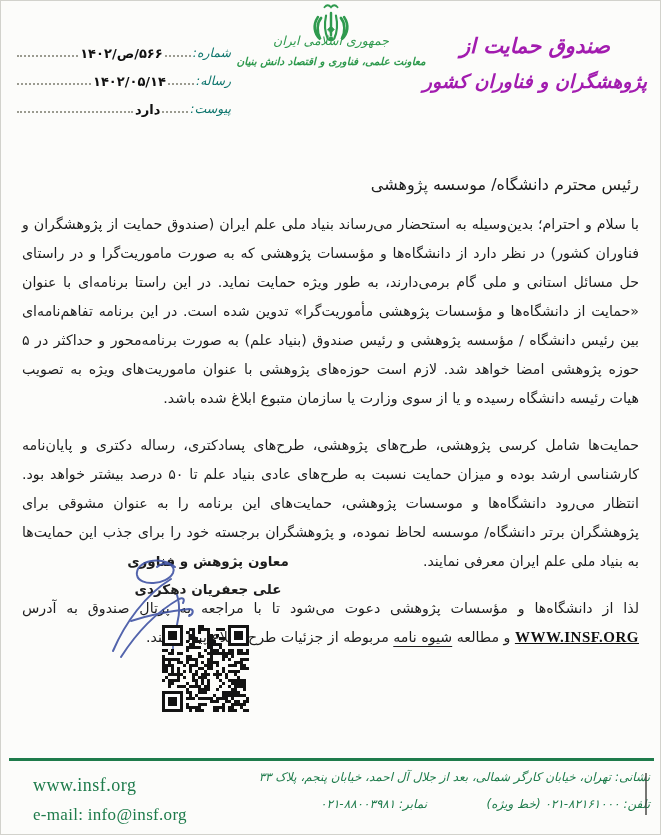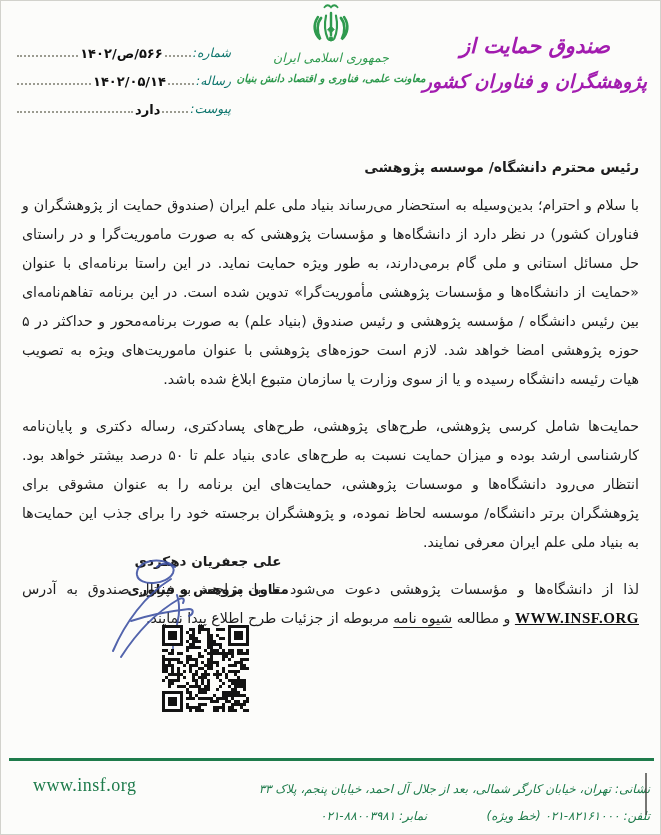--- a/index.html
+++ b/index.html
@@ -3,49 +3,49 @@
 <meta charset="utf-8">
 <style>
   html,body{margin:0;padding:0;background:#e8e8e6;}
   .page{
     position:relative; width:661px; height:835px; margin:0 auto;
     background:#fcfcfa; border:1px solid #d2d2cc; box-sizing:border-box;
     overflow:hidden; font-family:"DejaVu Sans",sans-serif; color:#1d1d1d;
   }
   
   .emblem{position:absolute; top:3px; left:0; right:0; text-align:center;}
-  .gov-block{position:absolute; top:47px; left:216px; width:228px; text-align:center; color:#2f9a4e; direction:rtl;}
+  .gov-block{position:absolute; top:30px; left:216px; width:228px; text-align:center; color:#2f9a4e; direction:rtl;}
   .gov-l1{font-size:12.5px; font-style:italic; line-height:20px;}
   .gov-l2{font-size:13.5px; font-style:italic; font-weight:bold; line-height:22px;}
   .gov-l3{font-size:10.5px; font-style:italic; line-height:20px;font-weight:bold;}
   .org-title{position:absolute; top:28px; right:6px; width:238px; text-align:center; color:#a21caf; direction:rtl;}
   .org-t1{font-size:21px; font-style:italic; font-weight:bold; line-height:34px;}
   .org-t2{font-size:19px; font-style:italic; font-weight:bold; line-height:36px;}
   .fields{position:absolute; top:33px; left:14px; width:216px; direction:rtl;}
   .field-row{display:flex; align-items:flex-end; height:28px; direction:rtl;}
   .field-label{color:#0f766e; font-size:12.5px; font-style:italic; white-space:nowrap; padding-bottom:2px;}
   .leader{border-bottom:2px dotted #9b9b90; height:1px; margin:0 2px 5px 2px;}
   .leader.s{width:26px;} .leader.f{flex:1;}
   .field-value{font-weight:bold; font-size:13px; color:#101010; white-space:nowrap; padding-bottom:1px;}
   
   .body{position:absolute; top:158px; right:21px; left:21px; direction:rtl; text-align:justify;}
-  .salutation{font-weight:bold; font-size:14px; margin:0 0 16px 0;}
+  .salutation{font-weight:normal; font-size:16px; margin:16px 0 16px 0;}
   .body p{font-size:14.2px; line-height:29px; margin:12px 0 18px 0;}
   .insf-link{color:#101010; text-decoration:underline; font-family:"Liberation Serif",serif; font-weight:bold; font-size:15px; letter-spacing:.5px;}
   .u-phrase{text-decoration:underline; text-underline-offset:4px;}
   
   .sig-block{position:absolute; top:546px; left:112px; width:190px; text-align:center; direction:rtl; font-weight:bold; font-size:13.5px; line-height:28px;}
   .sig-scribble{position:absolute; top:552px; left:96px; pointer-events:none;}
   .qr{position:absolute; top:624px; left:161px; width:87px; height:87px;}
   
   .footer-rule{position:absolute; top:757px; left:8px; width:645px; height:2.5px; background:#1e7b4b;}
   .footer-left{position:absolute; top:771px; left:32px; color:#1e7b4b; font-family:"Liberation Serif",serif;}
   .web-line{font-size:18px; line-height:26px; letter-spacing:.5px;}
   .mail-line{font-size:17px; line-height:26px; margin-top:4px; letter-spacing:.3px;}
-  .footer-right{position:absolute; top:764px; right:10px; width:330px; direction:rtl; color:#1e7b4b;margin-top:12px;}
+  .footer-right{position:absolute; top:764px; right:10px; width:330px; direction:rtl; color:#1e7b4b;}
   .addr-line{font-size:12px; font-style:italic; line-height:24px; text-align:right; white-space:nowrap;}
   .phone-line{display:flex; direction:rtl; justify-content:space-between; font-size:12px; font-style:italic; margin-top:8px;}
   .artifact{position:absolute; top:772px; right:13px; width:2px; height:42px; background:#4a4a46; opacity:.75;}
 </style>
 </head>
 <body>
 
 <div class="page">
 
   <div class="emblem">
@@ -92,22 +92,22 @@
   </div>
 
   <div class="body">
     <div class="salutation">رئیس محترم دانشگاه/ موسسه پژوهشی</div>
     <p>با سلام و احترام؛ بدین‌وسیله به استحضار می‌رساند بنیاد ملی علم ایران (صندوق حمایت از پژوهشگران و فناوران کشور) در نظر دارد از دانشگاه‌ها و مؤسسات پژوهشی که به صورت ماموریت‌گرا و در راستای حل مسائل استانی و ملی گام برمی‌دارند، به طور ویژه حمایت نماید. در این راستا برنامه‌ای با عنوان «حمایت از دانشگاه‌ها و مؤسسات پژوهشی مأموریت‌گرا» تدوین شده است. در این برنامه تفاهم‌نامه‌ای بین رئیس دانشگاه / مؤسسه پژوهشی و رئیس صندوق (بنیاد علم) به صورت برنامه‌محور و حداکثر در ۵ حوزه پژوهشی امضا خواهد شد. لازم است حوزه‌های پژوهشی با عنوان ماموریت‌های ویژه به تصویب هیات رئیسه دانشگاه رسیده و یا از سوی وزارت یا سازمان متبوع ابلاغ شده باشد.</p>
     <p>حمایت‌ها شامل کرسی پژوهشی، طرح‌های پژوهشی، طرح‌های پسادکتری، رساله دکتری و پایان‌نامه کارشناسی ارشد بوده و میزان حمایت نسبت به طرح‌های عادی بنیاد علم تا ۵۰ درصد بیشتر خواهد بود. انتظار می‌رود دانشگاه‌ها و موسسات پژوهشی، حمایت‌های این برنامه را به عنوان مشوقی برای پژوهشگران برتر دانشگاه/ موسسه لحاظ نموده، و پژوهشگران برجسته خود را برای جذب این حمایت‌ها به بنیاد ملی علم ایران معرفی نمایند.</p>
     <p><span>لذا از دانشگاه‌ها و مؤسسات پژوهشی دعوت می‌شود تا با مراجعه به پرتال صندوق به آدرس </span><a href="#" class="insf-link">WWW.INSF.ORG</a><span> و مطالعه </span><span class="u-phrase">شیوه نامه</span><span> مربوطه از جزئیات طرح اطلاع پیدا نمایند.</span></p>
   </div>
 
   <div class="sig-block">
+    <div>معاون پژوهش و فناوری</div>
     <div>علی جعفریان دهکردی</div>
-    <div>معاون پژوهش و فناوری</div>
   </div>
 
   <div class="sig-scribble">
     <svg width="120" height="120" viewBox="0 0 120 120" fill="none" stroke="#3c50a2" stroke-width="2" stroke-linecap="round" opacity="0.88">
       <path d="M78,14 C64,2 38,8 40,22 C42,34 70,32 76,20 C80,11 66,8 60,14"></path>
       <path d="M16,98 C28,70 48,42 74,26"></path>
       <path d="M24,104 C38,82 58,60 82,46 C86,44 88,46 86,50"></path>
       <path d="M34,68 C52,62 74,58 92,56 C97,56 97,61 92,63"></path>
       <path d="M80,42 C84,54 82,70 76,84"></path>
       <path d="M70,88 L82,88 M76,82 L76,96" stroke-width="1.6"></path>
@@ -447,20 +447,21 @@
         <rect x="0" y="66" width="21" height="21" fill="#141414"></rect>
         <rect x="3" y="69" width="15" height="15" fill="#fff"></rect>
         <rect x="6" y="72" width="9" height="9" fill="#141414"></rect>
       </svg>
   </div>
 
   <div class="footer-rule"></div>
 
   <div class="footer-left">
     <div class="web-line">www.insf.org</div>
+    <div class="mail-line">e-mail: info@insf.org</div>
   </div>
 
   <div class="footer-right">
     <div class="addr-line">نشانی: تهران، خیابان کارگر شمالی، بعد از جلال آل احمد، خیابان پنجم، پلاک ۳۳</div>
     <div class="phone-line">
       <span>تلفن: ۸۲۱۶۱۰۰۰-۰۲۱ (خط ویژه)</span>
       <span>نمابر: ۸۸۰۰۳۹۸۱-۰۲۱</span>
     </div>
   </div>
 

